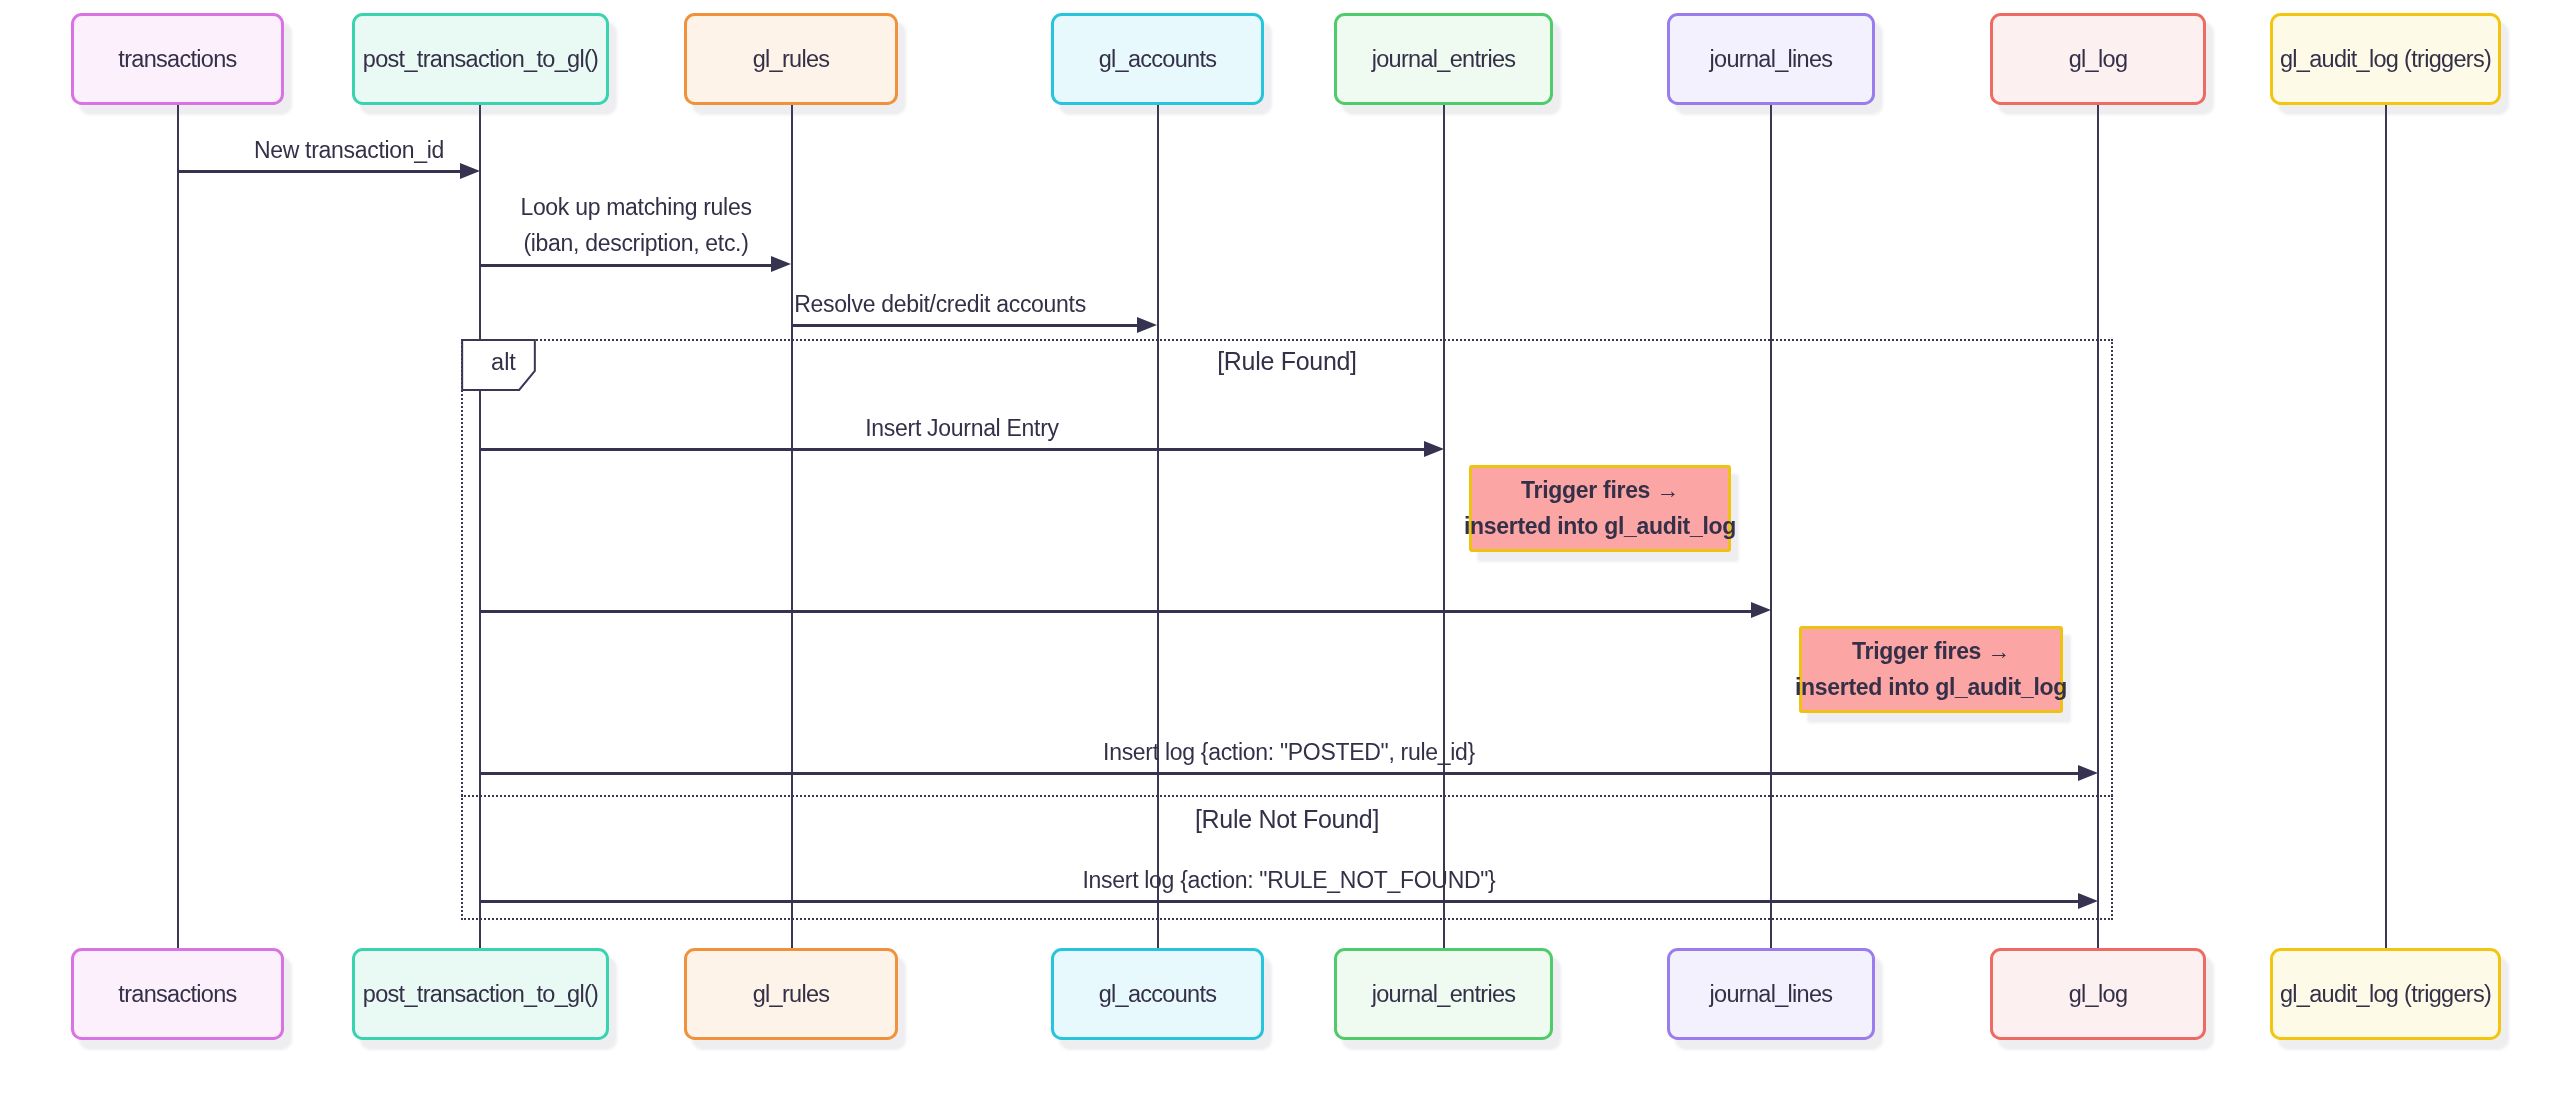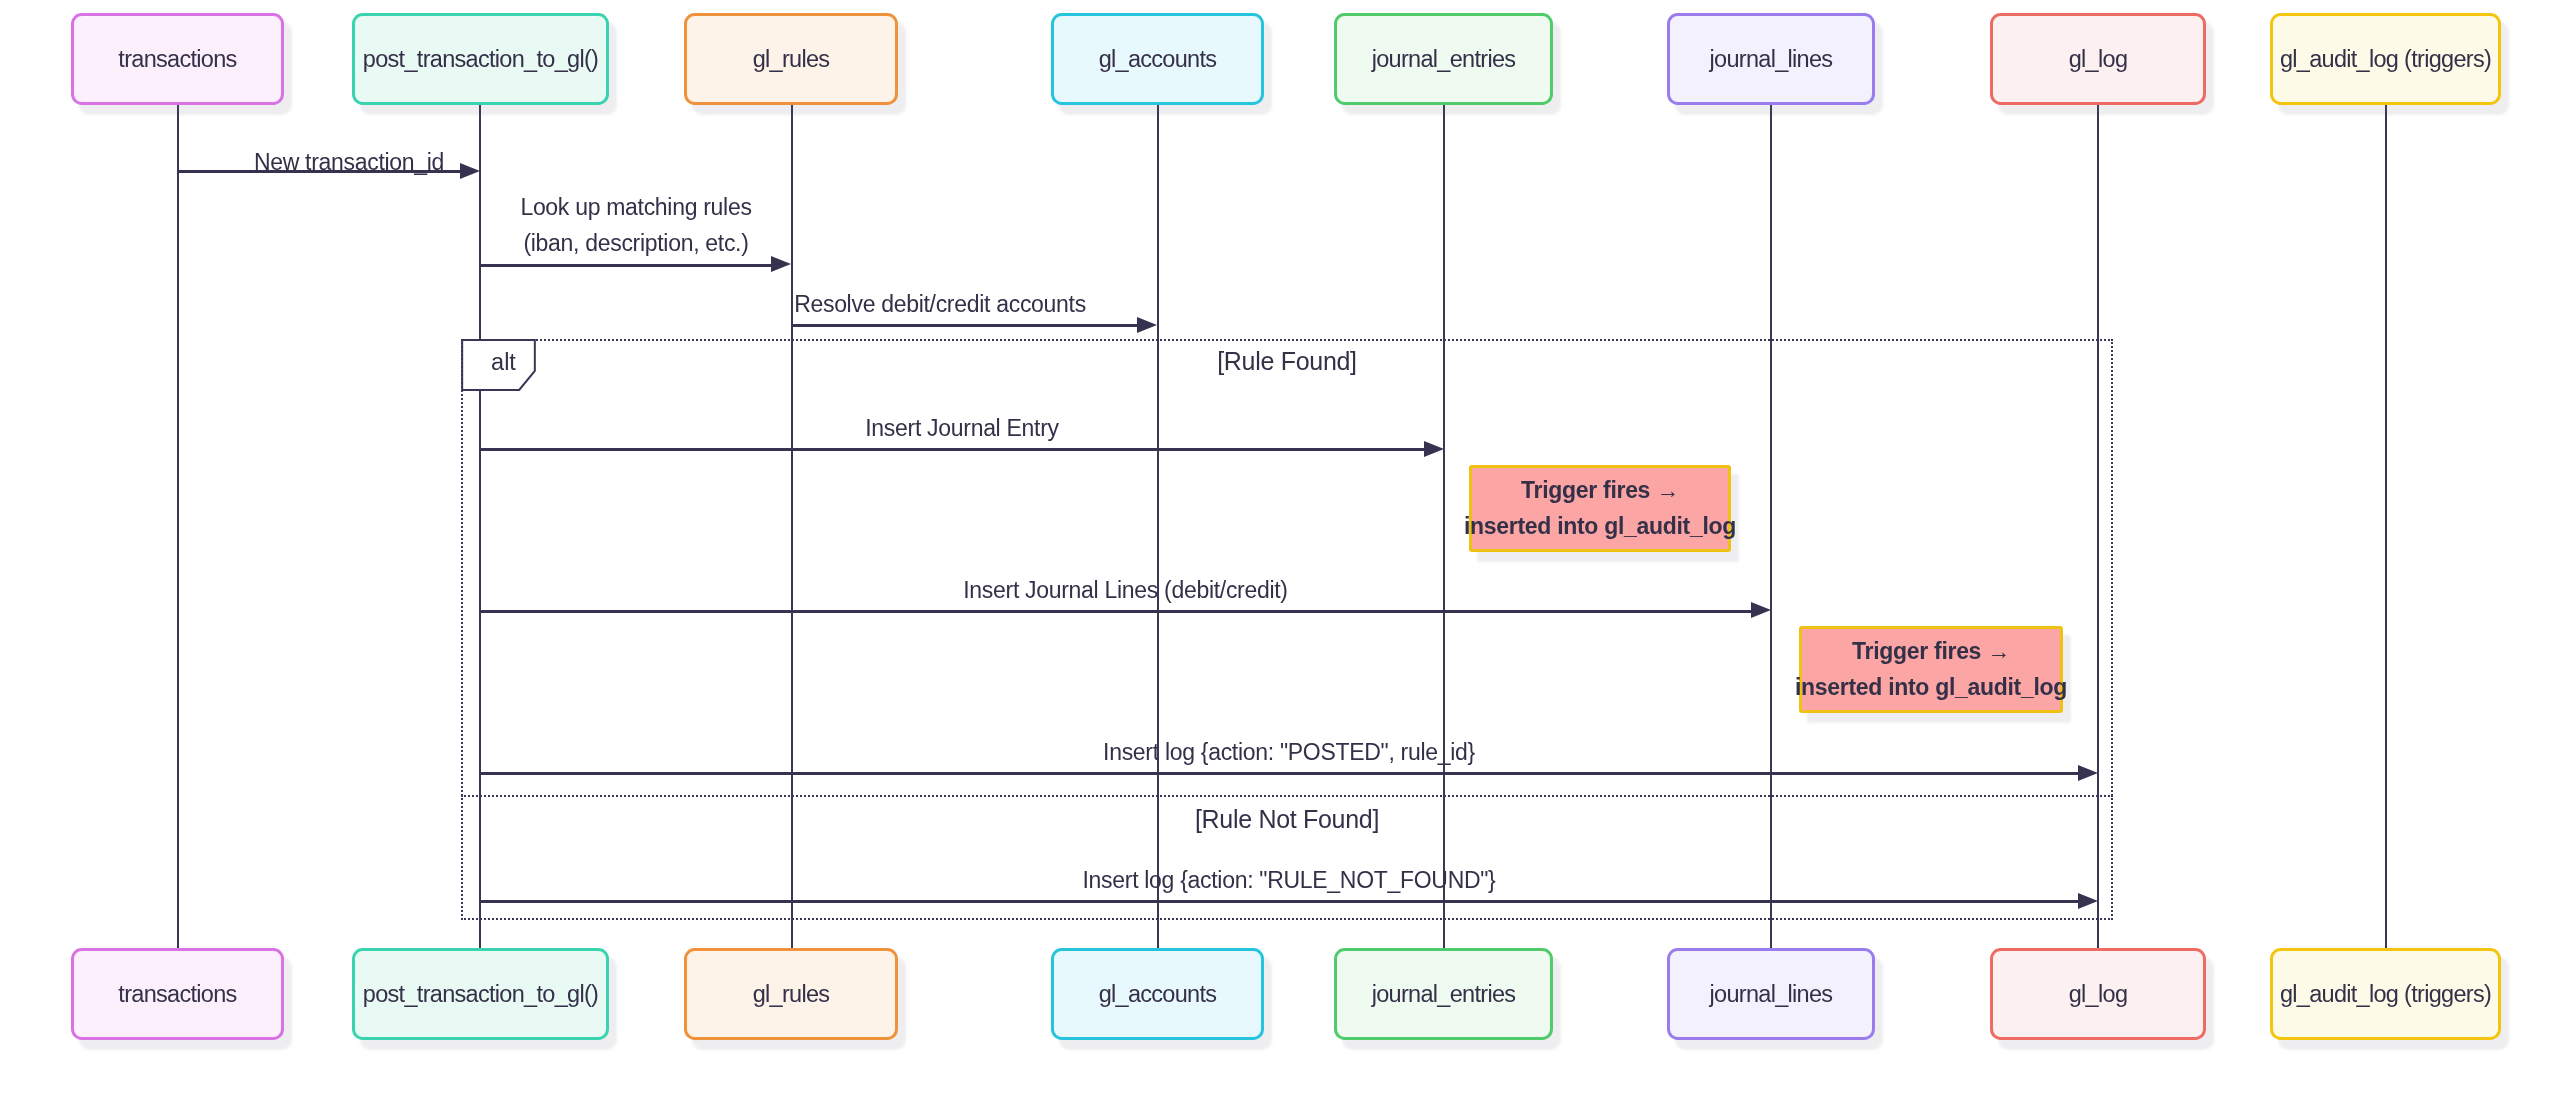--- a/index.html
+++ b/index.html
@@ -63,21 +63,21 @@
       <svg width="75" height="52" viewBox="0 0 112 78">
         <path d="M1.5 1.5 H110.5 V48 L87 76.5 H1.5 Z" fill="#ffffff" stroke="#3a3655" stroke-width="3"></path>
       </svg>
       <span class="tab-text">alt</span>
     </div>
     <div class="condition" style="top:6px">[Rule Found]</div>
     <div class="divider"></div>
     <div class="condition" style="top:464px">[Rule Not Found]</div>
   </div>
 
-  <div class="mlabel" style="left:178px;top:146px;width:342px">New transaction_id</div>
+  <div class="mlabel" style="left:178px;top:134px;width:342px">New transaction_id</div>
   <div class="mline" style="left:178px;top:170px;width:284px"></div>
   <div class="mhead" style="left:460px;top:163px"></div>
 
   <div class="mlabel" style="left:480px;top:191px;width:312px">Look up matching rules</div>
   <div class="mlabel" style="left:480px;top:227px;width:312px">(iban, description, etc.)</div>
   <div class="mline" style="left:480px;top:264px;width:294px"></div>
   <div class="mhead" style="left:771px;top:256px"></div>
 
   <div class="mlabel" style="left:792px;top:288px;width:296px">Resolve debit/credit accounts</div>
   <div class="mline" style="left:792px;top:324px;width:348px"></div>
@@ -85,21 +85,20 @@
 
   <div class="mlabel" style="left:480px;top:412px;width:964px">Insert Journal Entry</div>
   <div class="mline" style="left:480px;top:448px;width:947px"></div>
   <div class="mhead" style="left:1424px;top:441px"></div>
 
   <div class="note" style="left:1469px;top:465px">
     <span>Trigger fires →</span>
     <span>inserted into gl_audit_log</span>
   </div>
 
-  <div class="mlabel" style="left:480px;top:574px;width:1291px">Insert Journal Lines (debit/credit)</div>
   <div class="mline" style="left:480px;top:610px;width:1274px"></div>
   <div class="mhead" style="left:1751px;top:602px"></div>
 
   <div class="note" style="left:1799px;top:626px;width:264px">
     <span>Trigger fires →</span>
     <span>inserted into gl_audit_log</span>
   </div>
 
   <div class="mlabel" style="left:480px;top:736px;width:1618px">Insert log {action: "POSTED", rule_id}</div>
   <div class="mline" style="left:480px;top:772px;width:1601px"></div>

